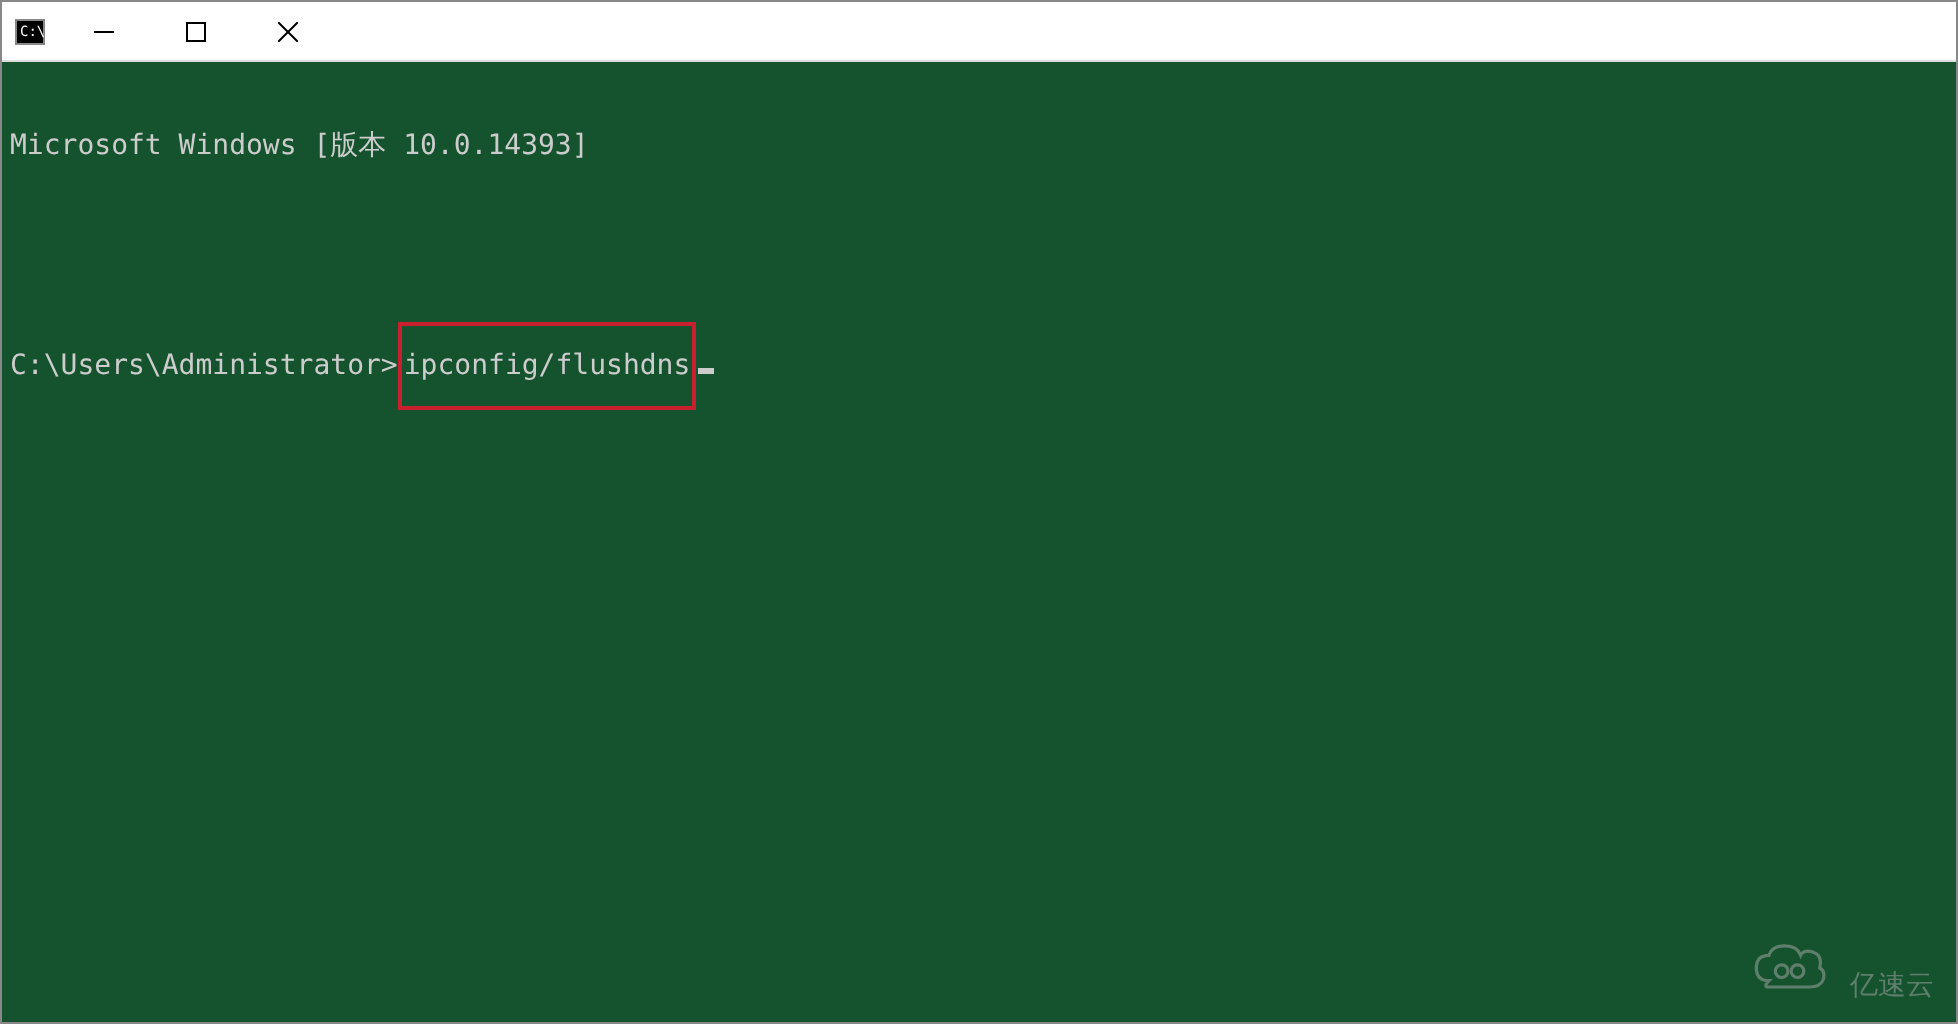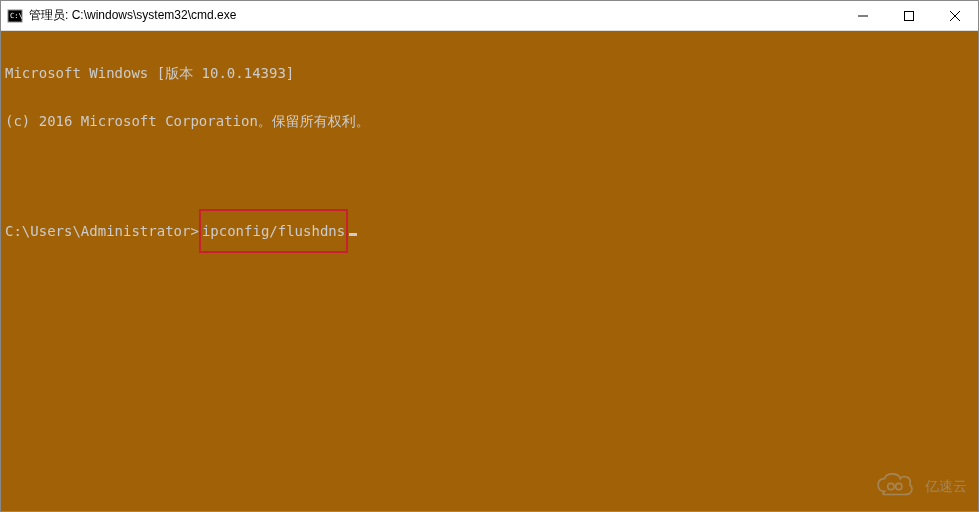--- a/index.html
+++ b/index.html
@@ -56,21 +56,21 @@
       height: 100%;
       display: flex;
       align-items: center;
       justify-content: center;
       font-size: 10px;
       color: #000;
       cursor: pointer;
     }
     .terminal {
       flex: 1;
-      background: #a16207;
+      background: #14532d;
       color: #ccc;
       font-family: "NSimSun", "SimSun", "Consolas", monospace;
       font-size: 14px;
       line-height: 16px;
       padding: 2px 4px;
       white-space: pre;
       overflow: hidden;
       position: relative;
     }
     .term-line {
@@ -89,21 +89,21 @@
       background: #ccc;
       vertical-align: baseline;
       margin-left: 1px;
       margin-bottom: 0px;
     }
     .watermark {
       position: absolute;
       right: 12px;
       bottom: 10px;
       display: flex;
-      align-items: center;
+      align-items: flex-end;
       gap: 12px;
       opacity: 0.5;
     }
     .watermark-icon svg {
       width: 38px;
       height: 26px;
     }
     .watermark-text {
       font-size: 14px;
       color: #aaa;
@@ -114,21 +114,20 @@
 <body>
 
 <div class="window">
   <div class="titlebar">
     <span class="titlebar-icon">
       <svg viewBox="0 0 16 16">
         <rect x="1" y="2" width="14" height="12" fill="#000" stroke="#888" stroke-width="1"></rect>
         <text x="3" y="10" font-size="7" fill="#fff" font-family="monospace">C:\</text>
       </svg>
     </span>
-    <span class="titlebar-text">管理员: C:\windows\system32\cmd.exe</span>
     <div class="window-controls">
       <div class="win-btn">
         <svg width="10" height="10" viewBox="0 0 10 10">
             <line x1="0" y1="5" x2="10" y2="5" stroke="#000" stroke-width="1"></line>
           </svg>
       </div>
       <div class="win-btn">
         <svg width="10" height="10" viewBox="0 0 10 10">
             <rect x="0.5" y="0.5" width="9" height="9" fill="none" stroke="#000" stroke-width="1"></rect>
           </svg>
@@ -136,21 +135,20 @@
       <div class="win-btn close">
         <svg width="10" height="10" viewBox="0 0 10 10">
             <line x1="0" y1="0" x2="10" y2="10" stroke="#000" stroke-width="1"></line>
             <line x1="10" y1="0" x2="0" y2="10" stroke="#000" stroke-width="1"></line>
           </svg>
       </div>
     </div>
   </div>
   <div class="terminal">
     <div class="term-line">Microsoft Windows [版本 10.0.14393]</div>
-    <div class="term-line">(c) 2016 Microsoft Corporation。保留所有权利。</div>
     <div class="term-line"></div>
     <div class="term-line"><span>C:\Users\Administrator&gt;</span><span class="highlighted">ipconfig/flushdns</span><span class="cursor"></span></div>
   </div>
 </div>
 
 <div class="watermark">
   <span class="watermark-icon">
     <svg viewBox="0 0 48 32">
       <path d="M 12 24 Q 4 24 4 16 Q 4 8 12 8 Q 14 2 22 2 Q 30 2 32 8 Q 34 4 40 6 Q 46 8 44 16 Q 48 18 46 24 Q 44 28 38 28 L 12 28 Q 8 28 12 24 Z" fill="none" stroke="#aaa" stroke-width="2"></path>
       <circle cx="20" cy="18" r="4" fill="none" stroke="#aaa" stroke-width="2"></circle>

